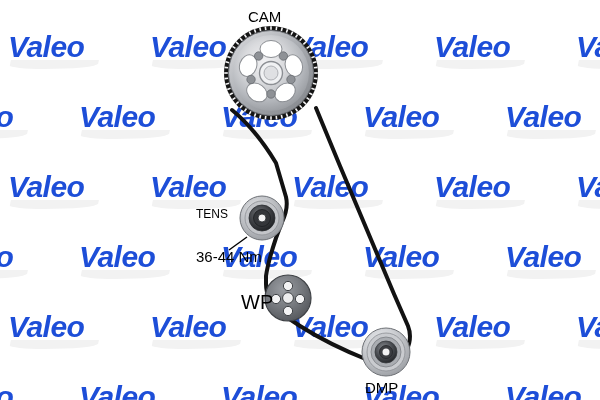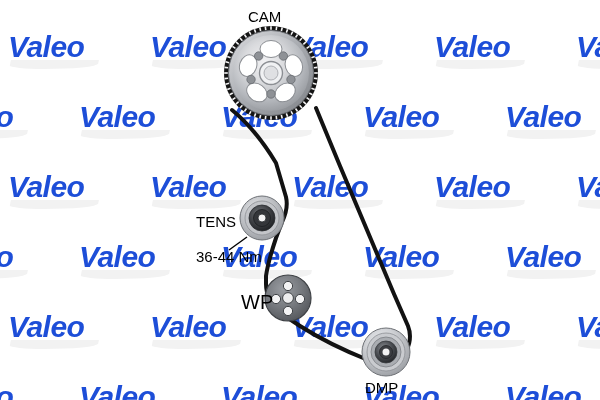--- a/index.html
+++ b/index.html
@@ -54,21 +54,21 @@
     position: absolute;
     z-index: 3;
     color: #000000;
     font-family: "Liberation Sans", sans-serif;
     font-size: 15px;
     font-weight: normal;
     white-space: nowrap;
     user-select: none;
   }
   #label-cam   { left: 248px; top: 8px;   font-size: 15px; }
-  #label-tens  { left: 196px; top: 213px; font-size: 15px; }
+  #label-tens  { left: 196px; top: 207px; font-size: 12px; }
   #label-torque{ left: 188px; top: 248px; font-size: 15px; margin-left: 8px; }
   #label-wp    { left: 241px; top: 291px; font-size: 20px; }
   #label-dmp   { left: 365px; top: 379px; font-size: 15px; text-align: right; }
 </style>
 </head>
 <body>
 
 <div id="stage">
 
   <div id="watermark">

